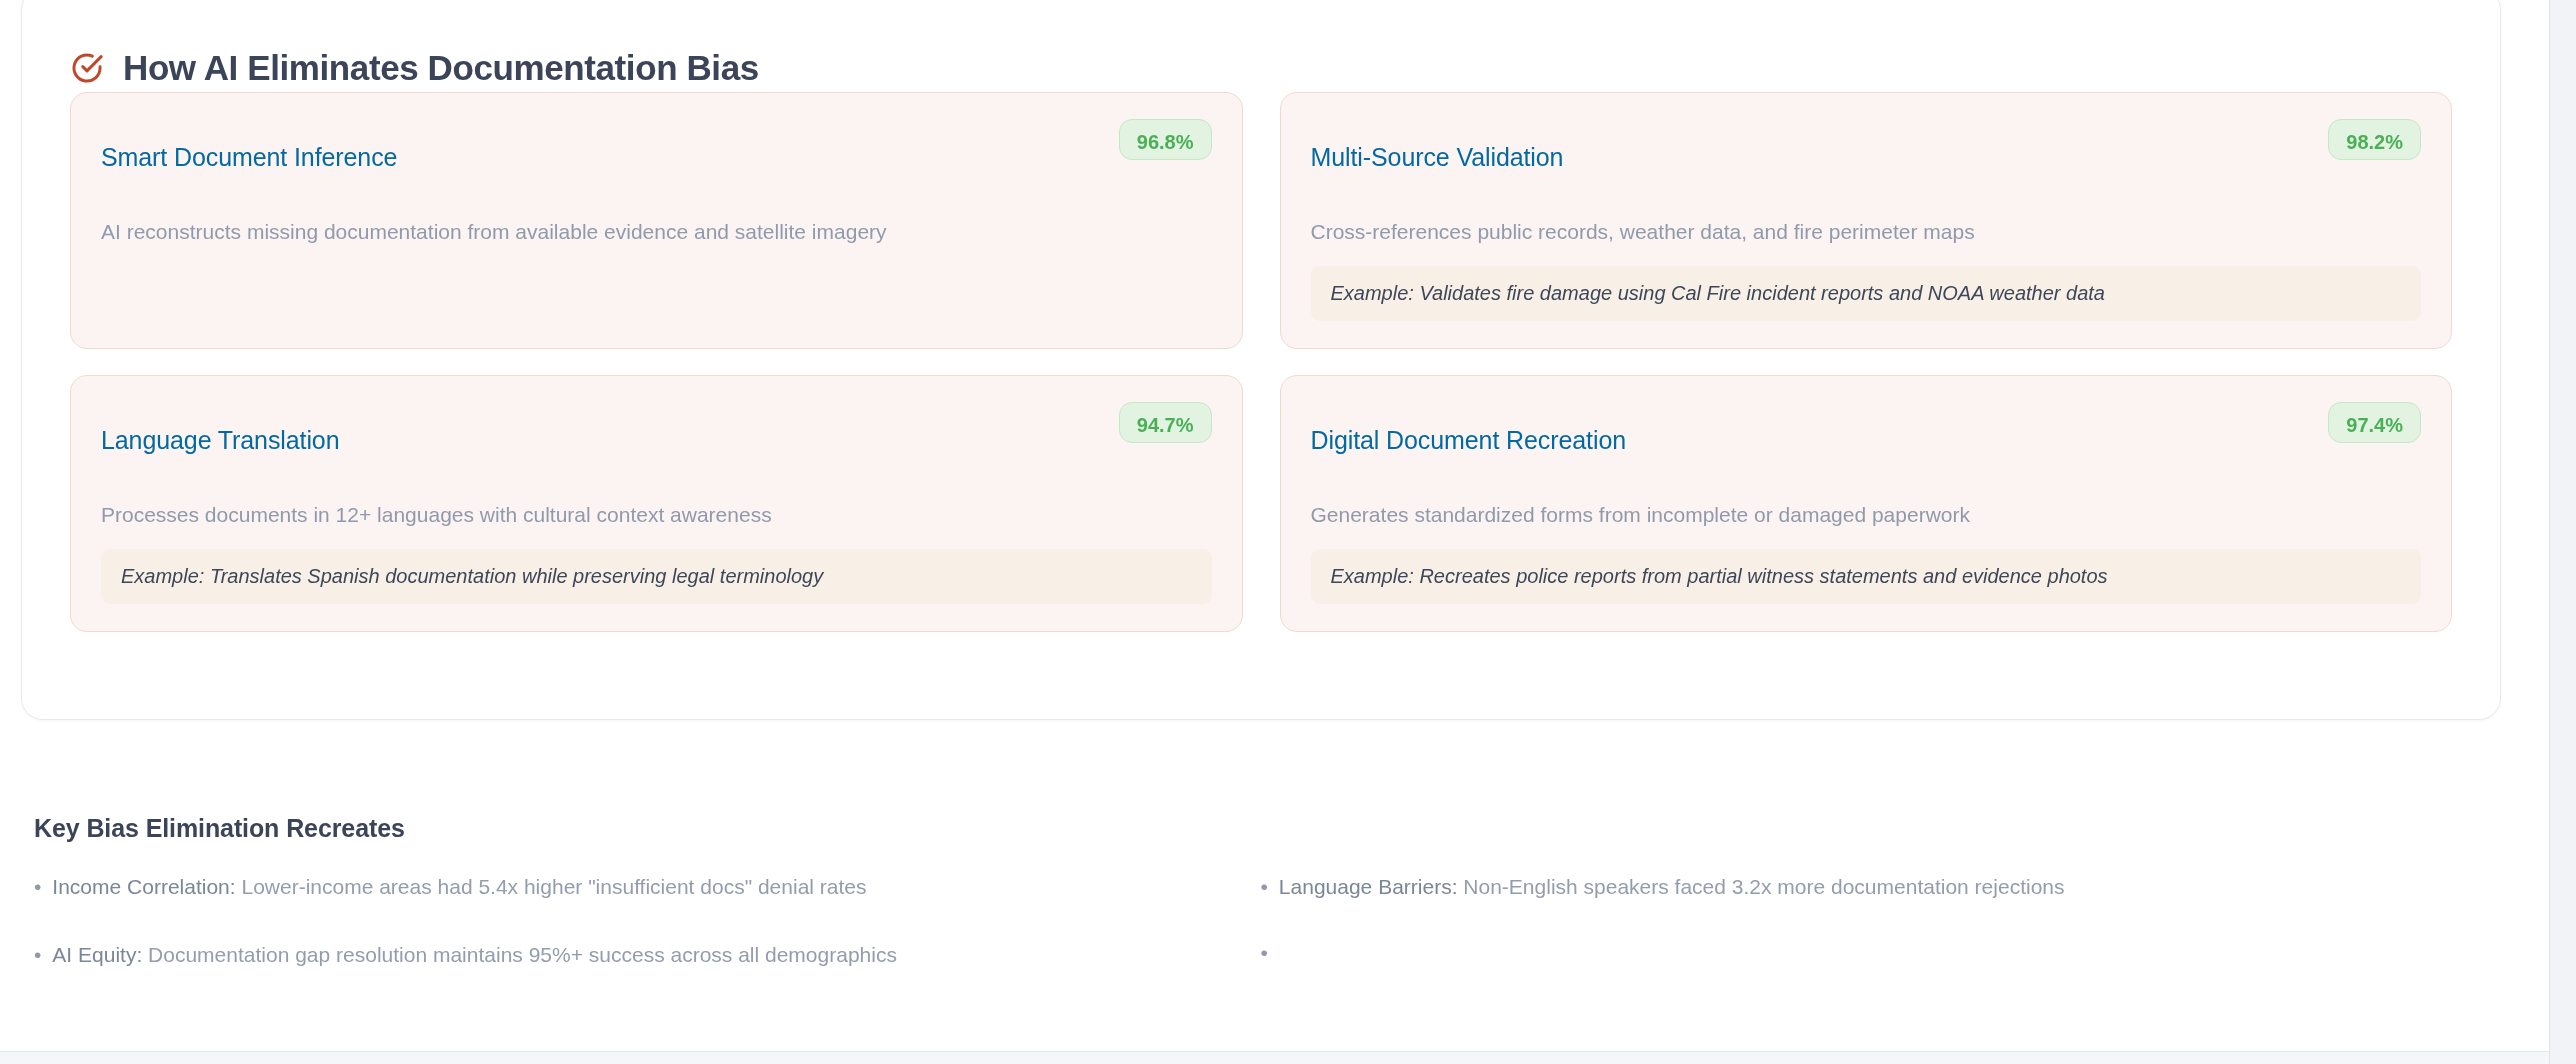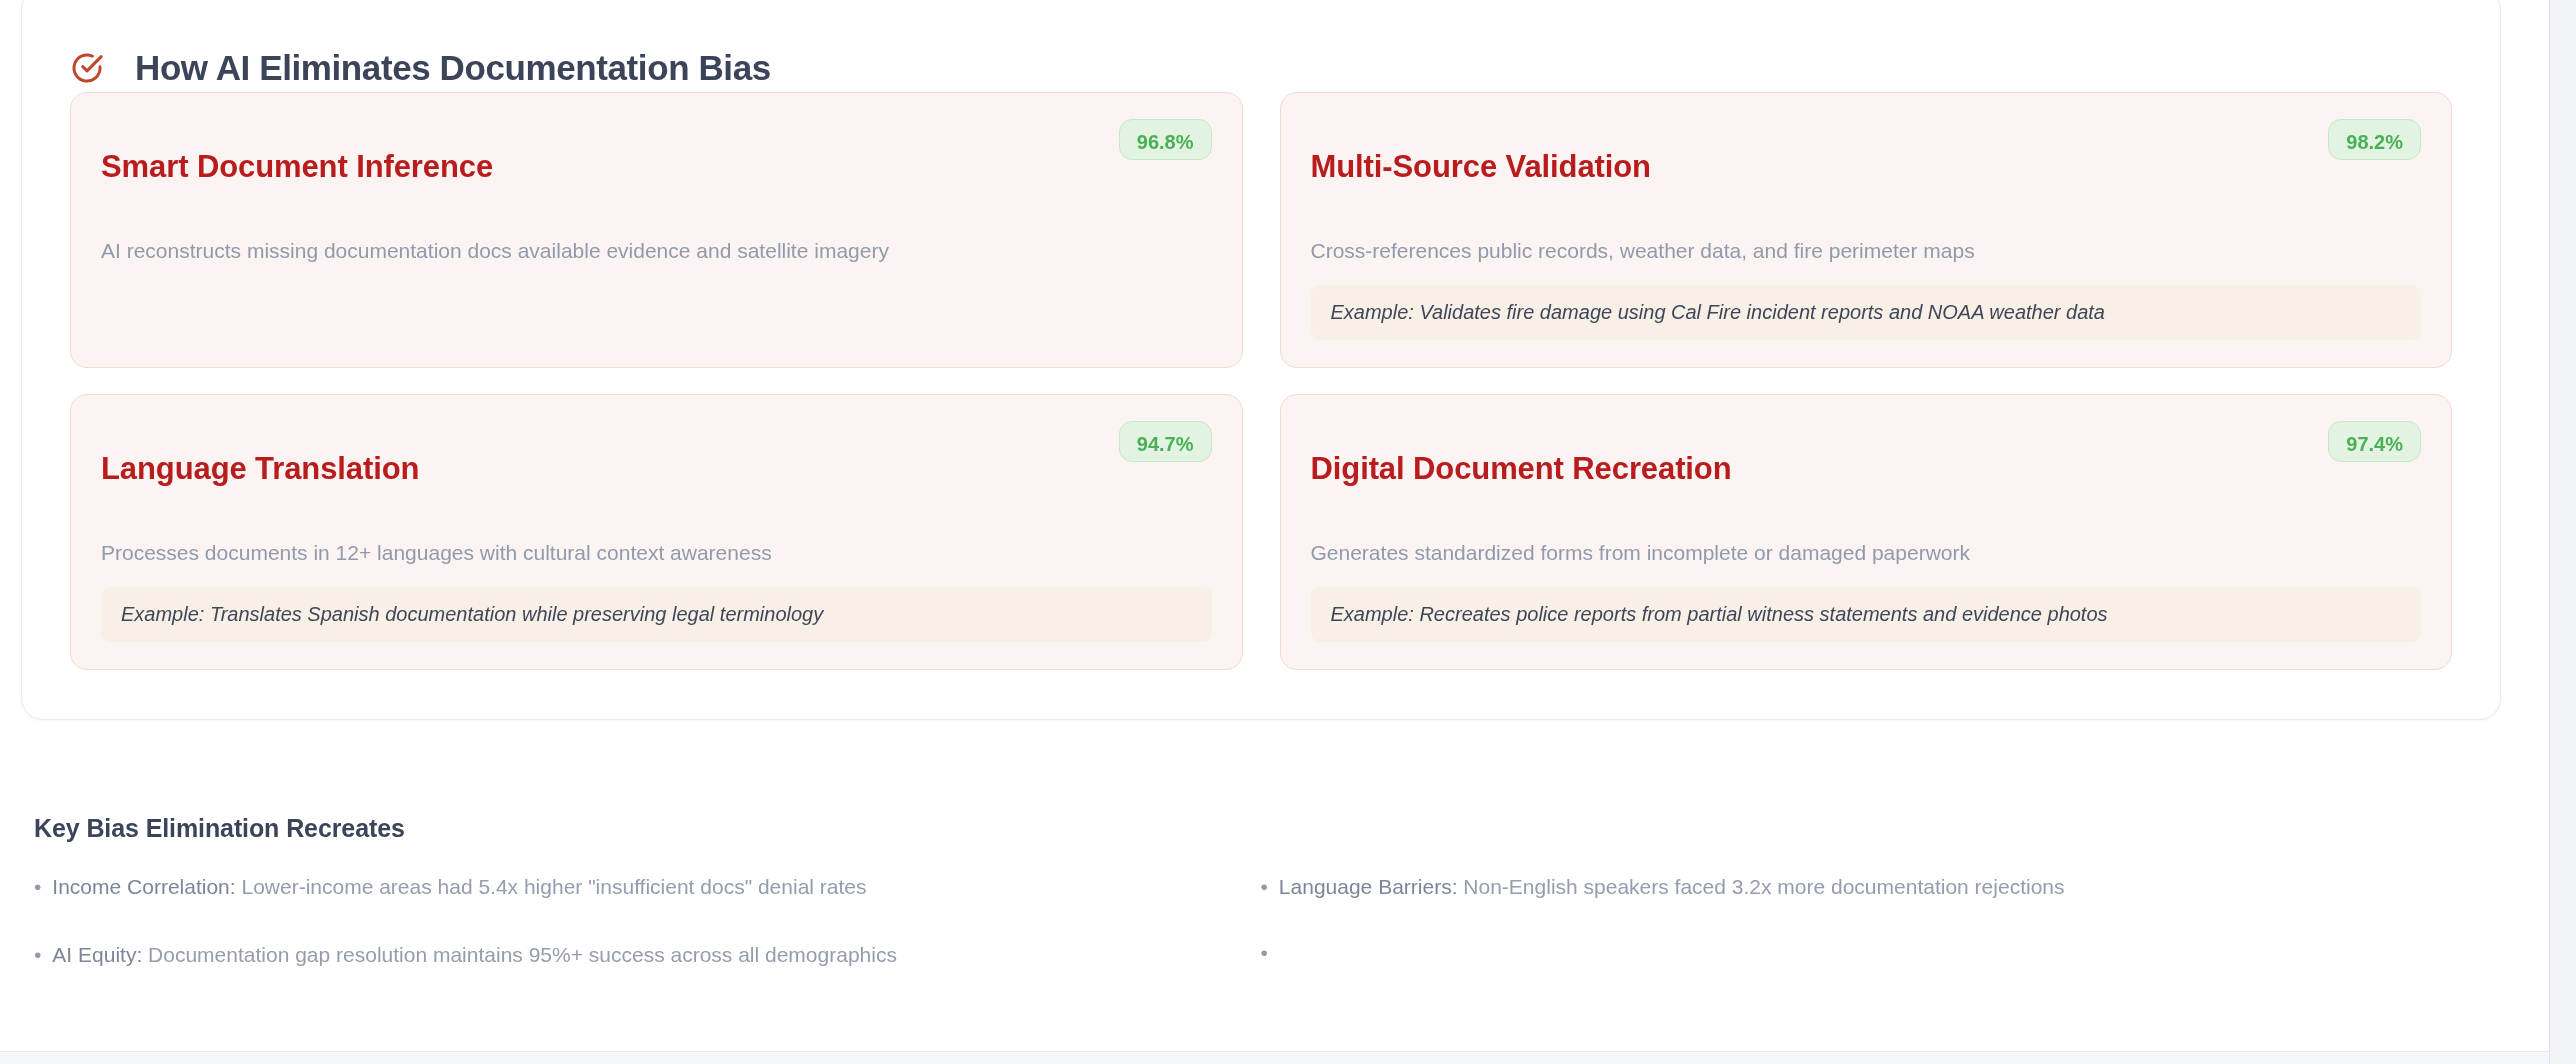--- a/index.html
+++ b/index.html
@@ -81,21 +81,20 @@
     flex: 0 0 34px;
     display: block;
   }
   .panel-title {
     font-size: 35px;
     font-weight: 700;
     color: #3b4458;
     letter-spacing: -0.4px;
     line-height: 1;
     white-space: nowrap;
-    margin-left: 12px;
   }
 
   
   .cards-grid {
     position: absolute;
     left: 48px;
     top: 103px;
     width: 2382px;
     display: grid;
     grid-template-columns: 1fr 1fr;
@@ -112,23 +111,23 @@
     min-height: 159px;
   }
 
   .method-card-top {
     display: flex;
     align-items: flex-start;
     justify-content: space-between;
     gap: 24px;
   }
   .method-title {
-    font-size: 31px;
-    font-weight: 700;
-    color: #b91c1c;
+    font-size: 25px;
+    font-weight: 400;
+    color: #0369a1;
     line-height: 1.15;
     letter-spacing: -0.1px;
   }
   .accuracy-badge {
     flex: 0 0 auto;
     background: #e2f3e2;
     border: 1.2px solid #c6e7c6;
     color: #4ab055;
     font-size: 20px;
     font-weight: 700;
@@ -239,21 +238,21 @@
         <h2 class="panel-title">How AI Eliminates Documentation Bias</h2>
       </header>
 
       <div class="cards-grid">
 
         <article class="method-card">
           <div class="method-card-top">
             <h3 class="method-title">Smart Document Inference</h3>
             <span class="accuracy-badge">96.8%</span>
           </div>
-          <p class="method-desc">AI reconstructs missing documentation docs available evidence and satellite imagery</p>
+          <p class="method-desc">AI reconstructs missing documentation from available evidence and satellite imagery</p>
         </article>
 
         <article class="method-card">
           <div class="method-card-top">
             <h3 class="method-title">Multi-Source Validation</h3>
             <span class="accuracy-badge">98.2%</span>
           </div>
           <p class="method-desc">Cross-references public records, weather data, and fire perimeter maps</p>
           <div class="method-example">Example: Validates fire damage using Cal Fire incident reports and NOAA weather data</div>
         </article>

